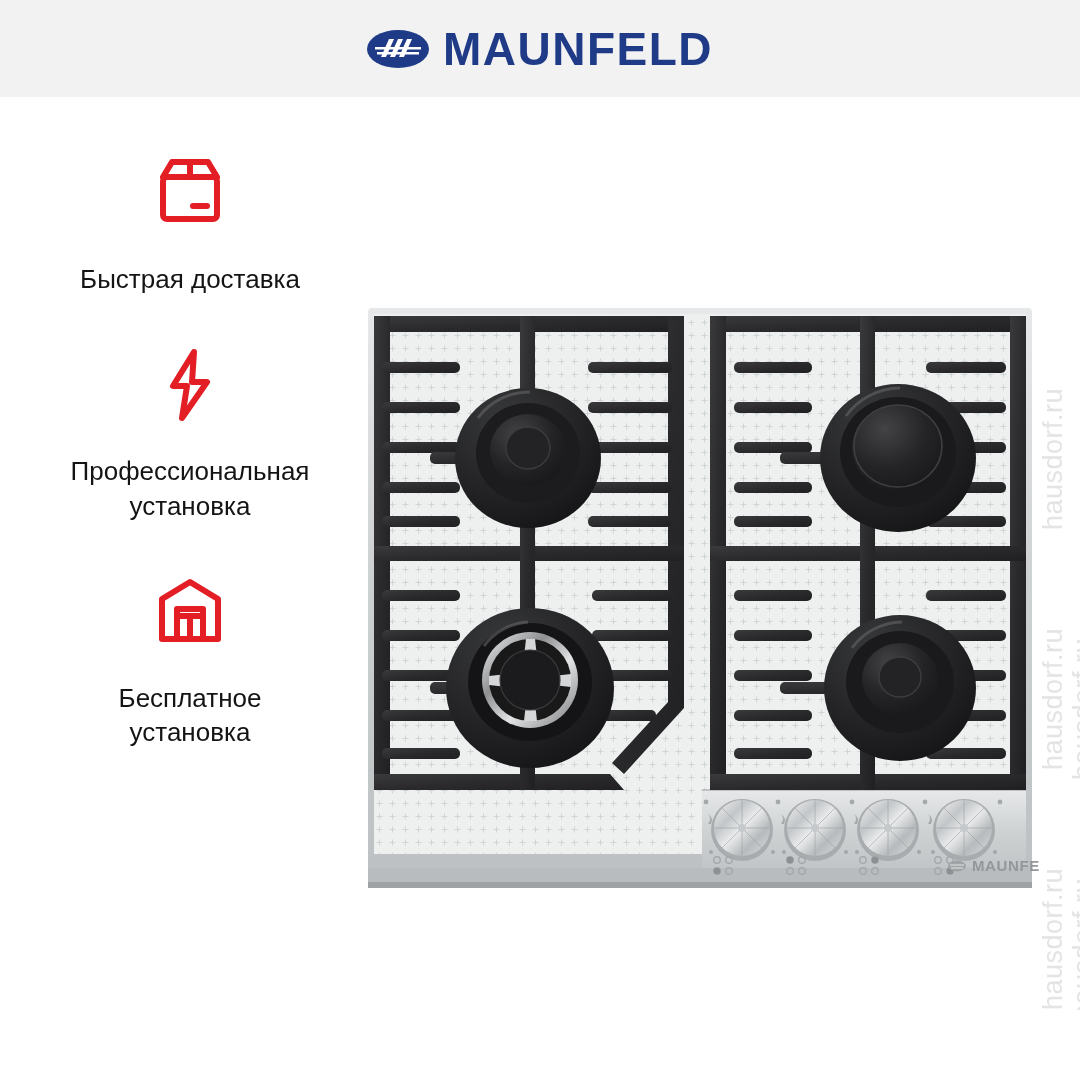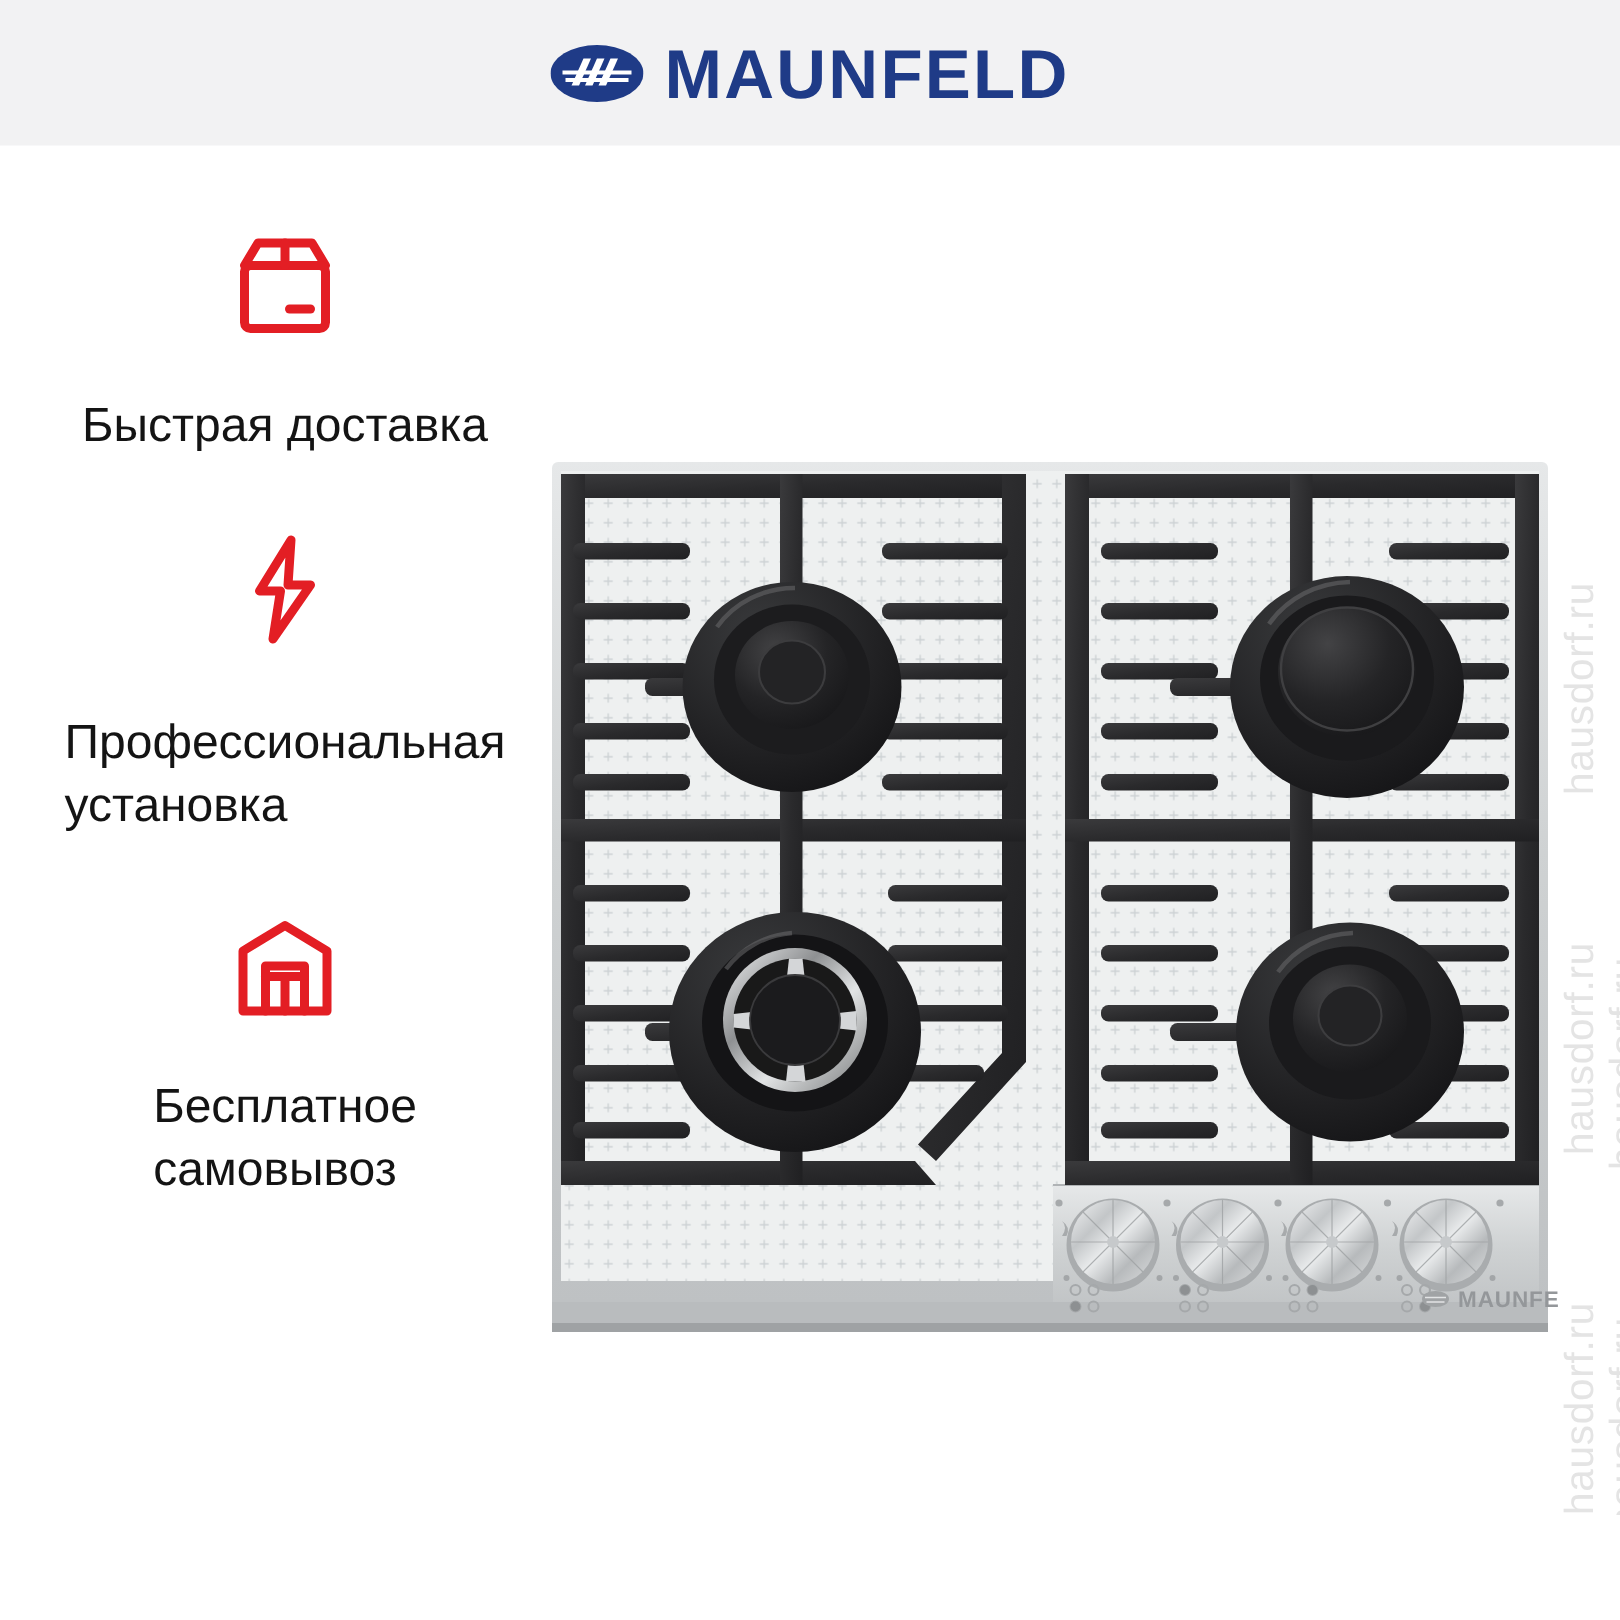--- a/index.html
+++ b/index.html
@@ -26,26 +26,26 @@
   .features{
     position:absolute;left:20px;top:150px;width:340px;
     display:flex;flex-direction:column;align-items:center;
   }
   .feature{
     width:340px;display:flex;flex-direction:column;align-items:center;
   }
   .feature-icon{display:block;}
   .feature-label{
     margin-top:26px;
-    font-size:32px;line-height:1.32;color:#141414;
-    text-align:left;font-weight:400;
+    font-size:26px;line-height:1.32;color:#141414;
+    text-align:center;font-weight:400;
     white-space:pre-line;
   }
   .f0{margin-top:0;}
-  .f1{margin-top:46px;gap:11px;}
+  .f1{margin-top:46px;}
   .f2{margin-top:46px;}
   .f3{margin-top:50px;}
   
   .product{
     position:absolute;left:360px;top:290px;width:680px;height:620px;
   }
   .hob{
     position:absolute;left:0;top:0;width:680px;height:620px;
   }
   
@@ -110,21 +110,21 @@
   <div class="feature f2">
     <svg class="feature-icon" width="86" height="86" viewBox="0 0 86 86">
       <g fill="none" stroke="#e31e24" stroke-width="6" stroke-linejoin="round" stroke-linecap="round">
         <path d="M15 30 L43 13 L71 30 v40 H15 z"></path>
         <path d="M30 70 V40 h26 v30"></path>
         <path d="M30 47 h26"></path>
         <path d="M43 47 v23"></path>
       </g>
     </svg>
     <div class="feature-label">Бесплатное
-самовывоз</div>
+установка</div>
   </div>
 
 </div>
 
 <div class="product">
   <svg class="hob" viewBox="0 0 680 620">
     <defs>
       <pattern id="enamelGrid" width="13" height="13" patternUnits="userSpaceOnUse">
         <rect width="13" height="13" fill="#eef0f0"></rect>
         <path d="M6.5 3.5 v6 M3.5 6.5 h6" stroke="#cdd2d4" stroke-width="0.9"></path>

